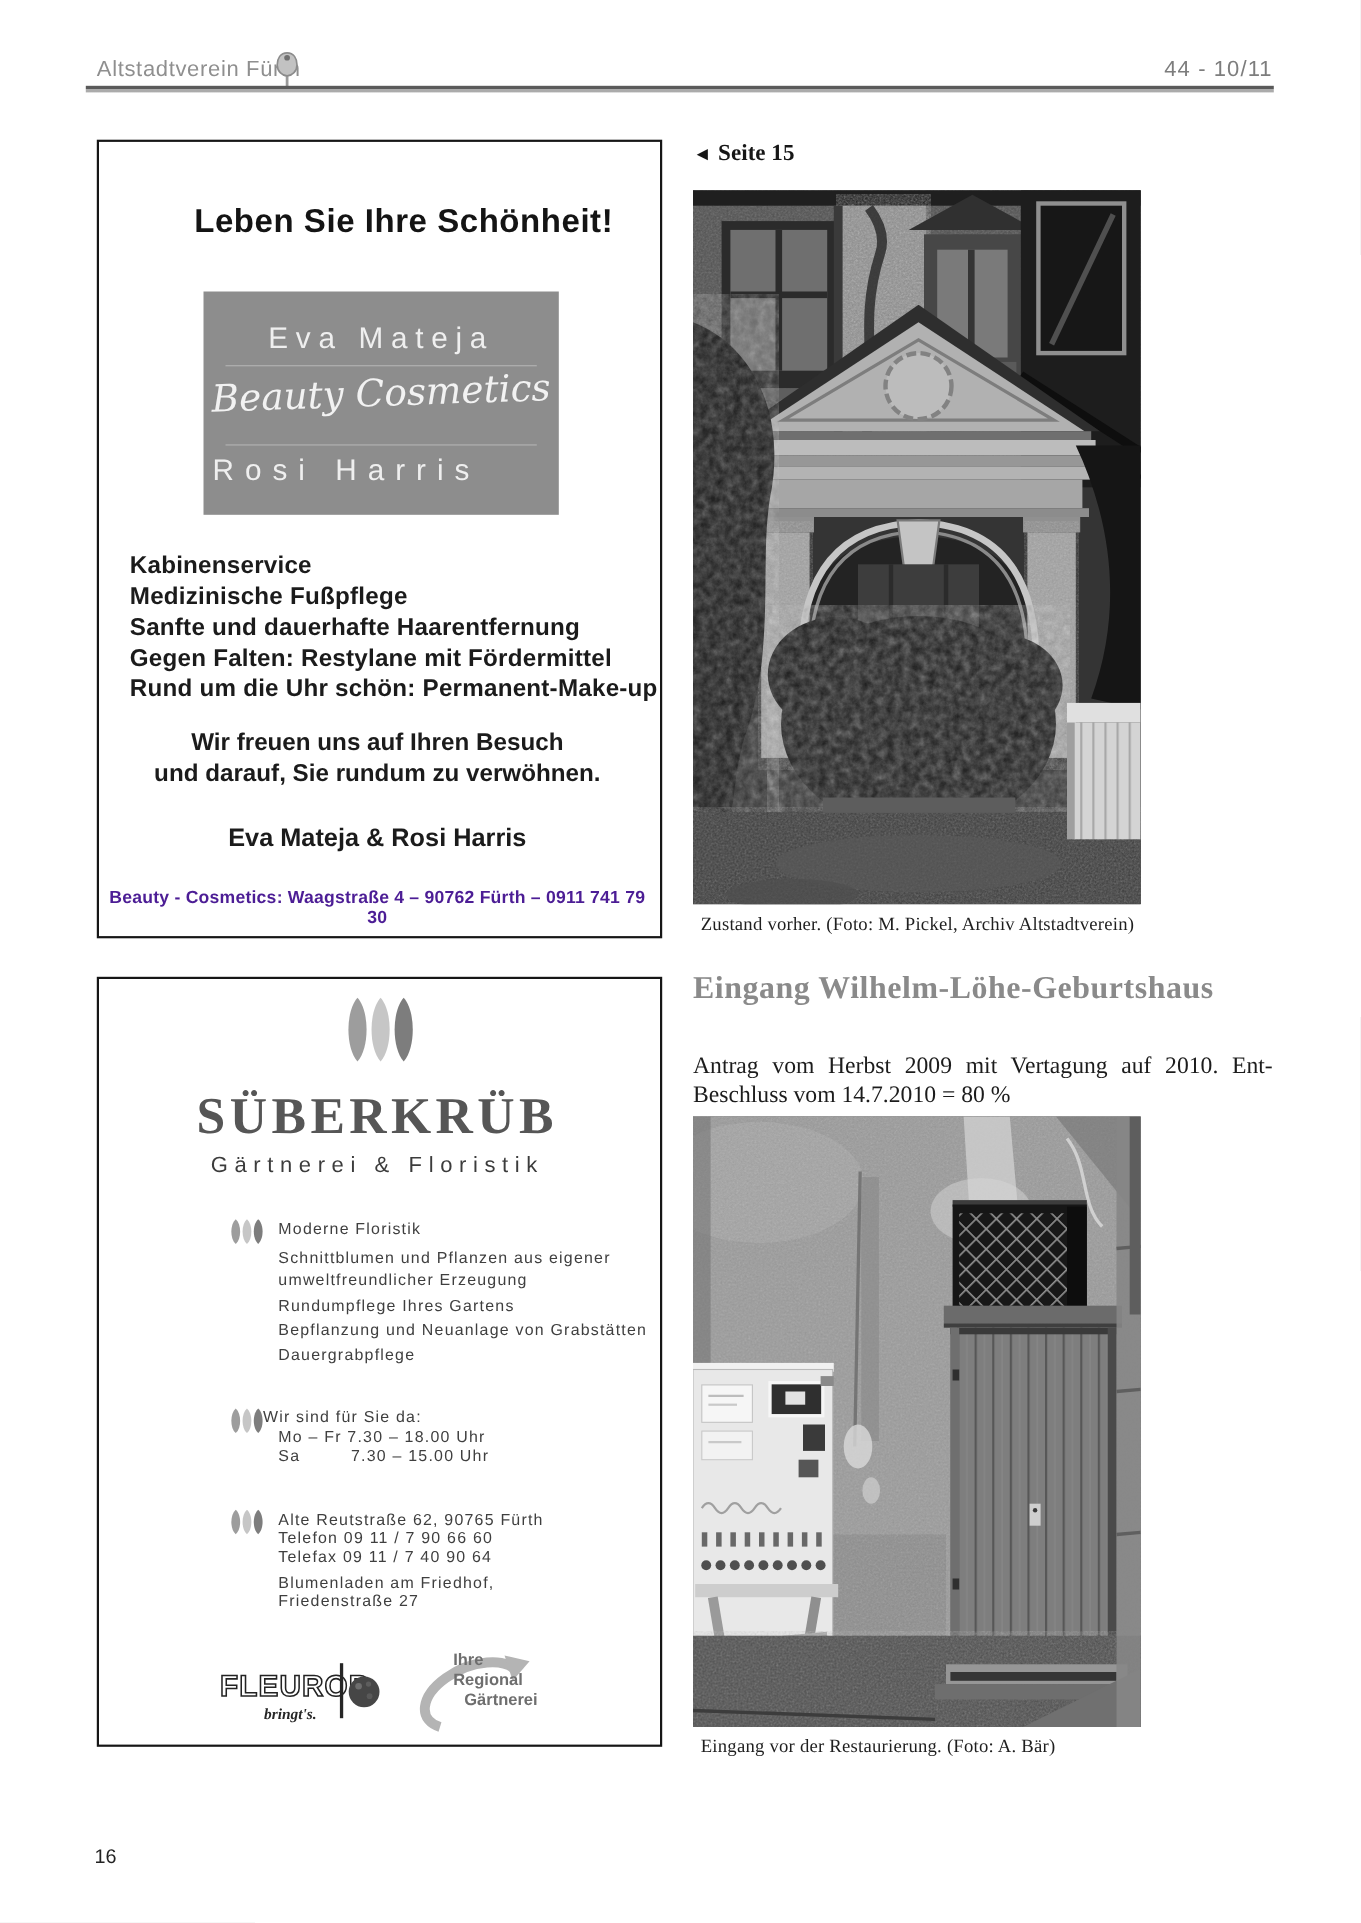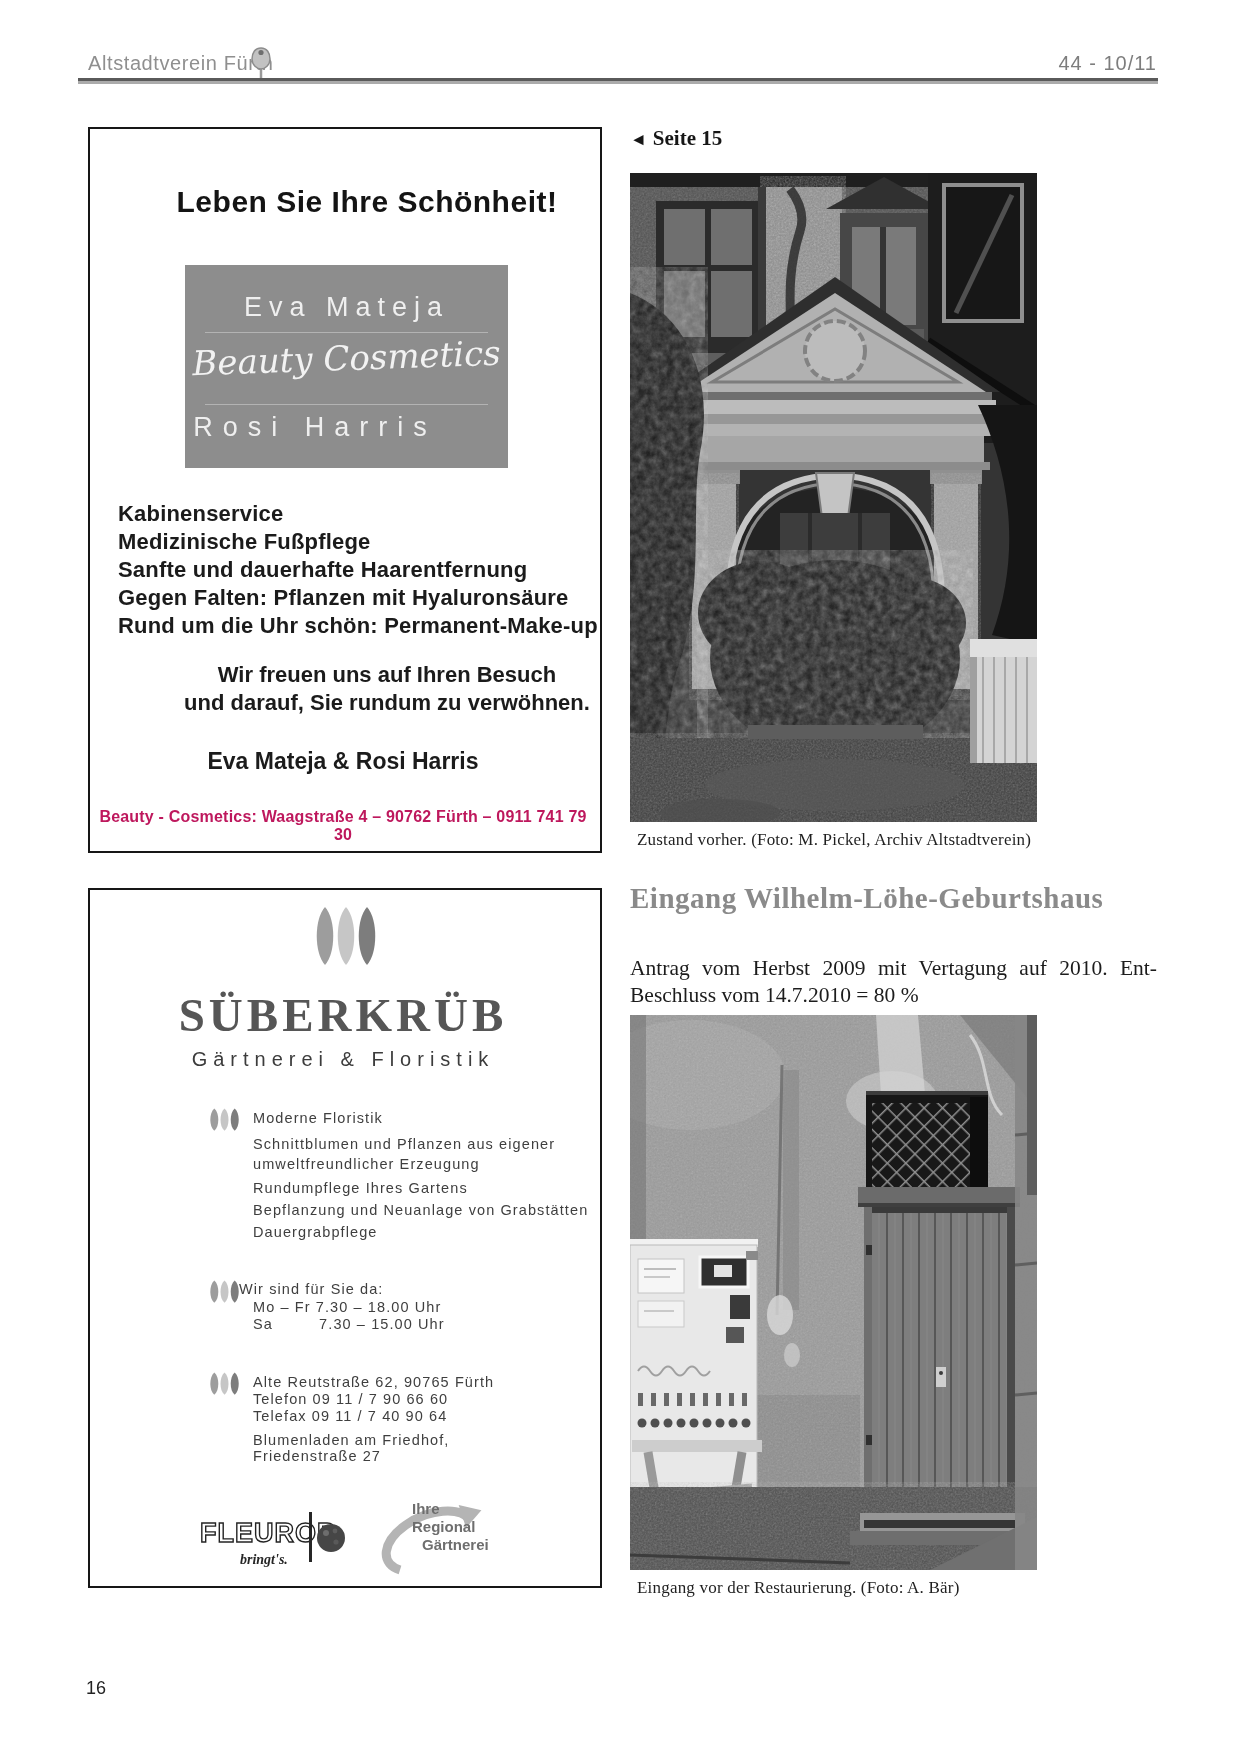--- a/index.html
+++ b/index.html
@@ -21,23 +21,23 @@
 
   
   .ab-head{left:88px;top:185px;width:510px;text-align:center;font-weight:700;font-size:30px;color:#141414;letter-spacing:.5px;padding-left:24px;}
   .ab-graybox{left:185px;top:265px;width:323px;height:203px;background:#8d8d8d;}
   .ab-l1{left:185px;top:292px;width:323px;text-align:center;color:#efefef;font-size:27px;font-weight:400;letter-spacing:7px;}
   .ab-div{left:205px;width:283px;height:1px;background:#b3b3b3;}
   .ab-script{left:185px;top:338px;width:323px;text-align:center;color:#f2f2f2;
              font-family:"DejaVu Serif",serif;font-style:italic;font-size:34px;transform:rotate(-2deg);}
   .ab-l3{left:185px;top:412px;width:260px;text-align:center;color:#efefef;font-size:27px;font-weight:400;letter-spacing:10px;}
   .ab-services{left:118px;top:500px;font-size:22px;font-weight:700;color:#1b1b1b;line-height:28px;letter-spacing:.2px;}
-  .ab-invite{left:88px;width:510px;text-align:center;font-size:22px;font-weight:700;color:#1b1b1b;padding-left:44px;}
+  .ab-invite{left:88px;width:510px;text-align:center;font-size:22px;font-weight:700;color:#1b1b1b;}
   .ab-owners{left:88px;top:748px;width:510px;text-align:center;font-size:23px;font-weight:700;color:#1b1b1b;}
-  .ab-addr{left:88px;top:808px;width:510px;text-align:center;font-size:16px;font-weight:700;color:#be185d;letter-spacing:.2px;}
+  .ab-addr{left:88px;top:808px;width:510px;text-align:center;font-size:16px;font-weight:700;color:#4c1d95;letter-spacing:.2px;}
 
   
   .ag-logo{left:308px;top:905px;}
   .ag-name{left:88px;top:988px;width:510px;text-align:center;font-family:"Liberation Serif",serif;
            font-weight:700;font-size:47px;color:#565656;letter-spacing:4px;}
   .ag-sub{left:88px;top:1048px;width:510px;text-align:center;font-size:20px;color:#3c3c3c;letter-spacing:6px;}
   .ag-line{font-size:14.5px;color:#3f3f3f;letter-spacing:1.1px;white-space:pre;}
   .ag-ic{left:208px;}
   .ag-fleurop{left:198px;top:1512px;}
   .ag-fl-tag{left:240px;top:1552px;font-family:"Liberation Serif",serif;font-style:italic;font-weight:700;font-size:14px;color:#262626;}
@@ -111,21 +111,21 @@
   <div class="abs ab-l1">Eva Mateja</div>
   <div class="abs ab-div" style="top:332px"></div>
   <div class="abs ab-script">Beauty Cosmetics</div>
   <div class="abs ab-div" style="top:404px"></div>
   <div class="abs ab-l3">Rosi Harris</div>
 
   <div class="abs ab-services">
     <div>Kabinenservice</div>
     <div>Medizinische Fußpflege</div>
     <div>Sanfte und dauerhafte Haarentfernung</div>
-    <div>Gegen Falten: Pflanzen mit Hyaluronsäure</div>
+    <div>Gegen Falten: Restylane mit Fördermittel</div>
     <div>Rund um die Uhr schön: Permanent-Make-up</div>
   </div>
 
   <div class="abs ab-invite" style="top:662px">Wir freuen uns auf Ihren Besuch</div>
   <div class="abs ab-invite" style="top:690px">und darauf, Sie rundum zu verwöhnen.</div>
   <div class="abs ab-owners">Eva Mateja &amp; Rosi Harris</div>
   <div class="abs ab-addr">Beauty - Cosmetics: Waagstraße 4 – 90762 Fürth – 0911 741 79 30</div>
 
   <div class="abs adbox adbox2"></div>
 

